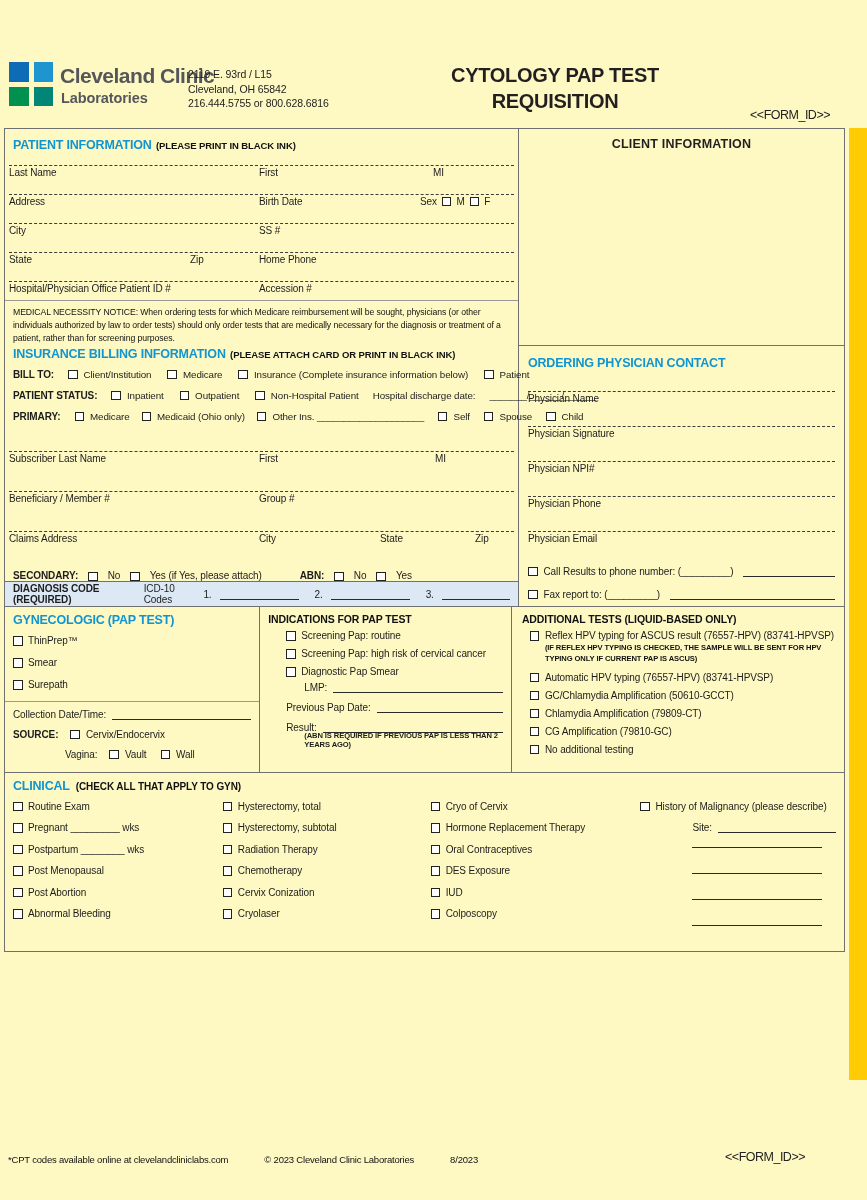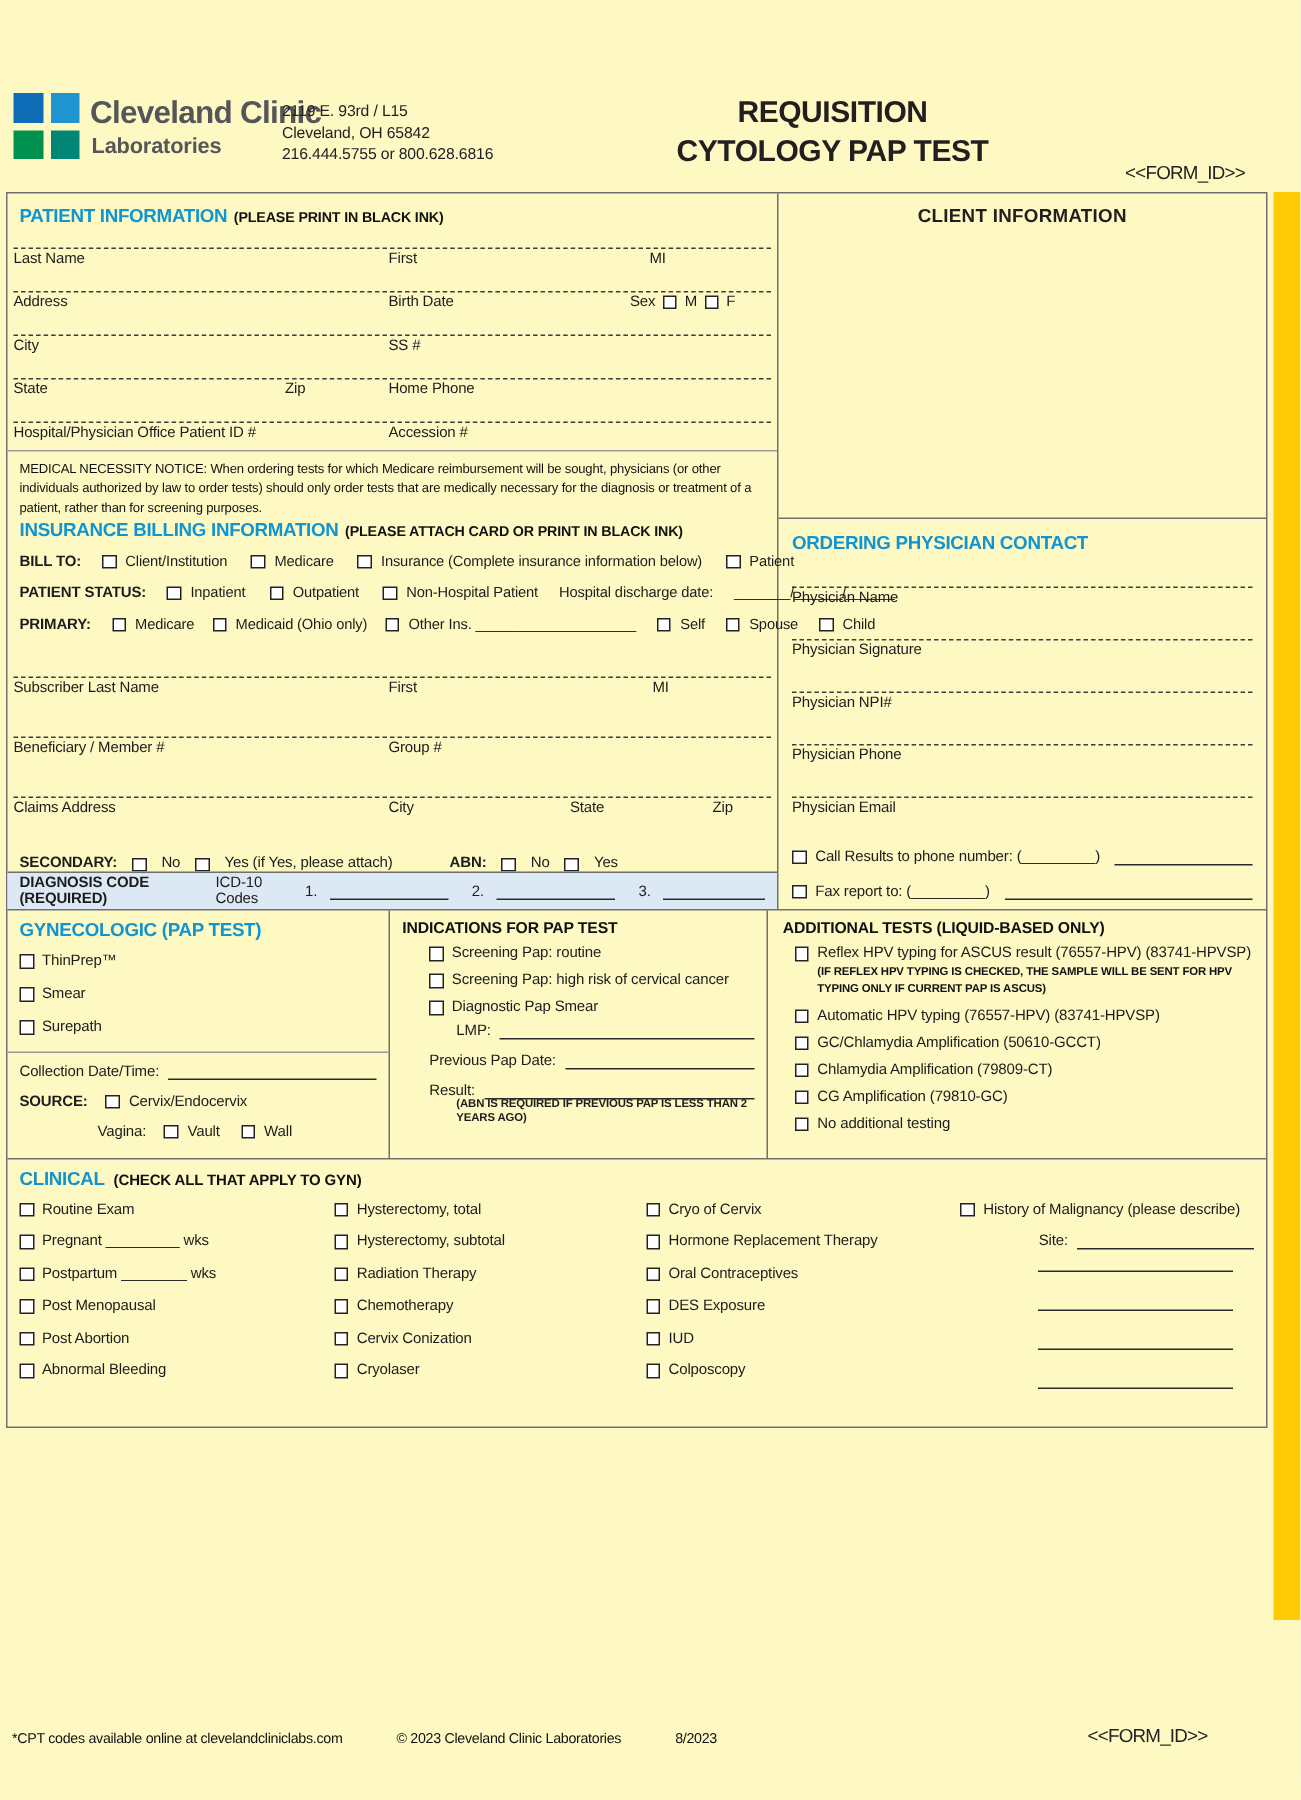--- a/index.html
+++ b/index.html
@@ -116,22 +116,22 @@
     <span style="background:var(--lt,#008577)"></span>
   </div>
   <div class="logo-name">Cleveland Clinic</div>
   <div class="logo-sub">Laboratories</div>
   <div class="addr">
     <div>2119 E. 93rd / L15</div>
     <div>Cleveland, OH 65842</div>
     <div>216.444.5755 or 800.628.6816</div>
   </div>
   <div class="doc-title">
+    <div>CYTOLOGY PAP TEST</div>
     <div>REQUISITION</div>
-    <div>CYTOLOGY PAP TEST</div>
   </div>
   <div class="formid-top">&lt;&lt;FORM_ID&gt;&gt;</div>
 
   <div id="form-box">
     <div class="top-area">
 
       <div class="left-col">
 
         <div class="patient-box">
           <div class="sec-h">

